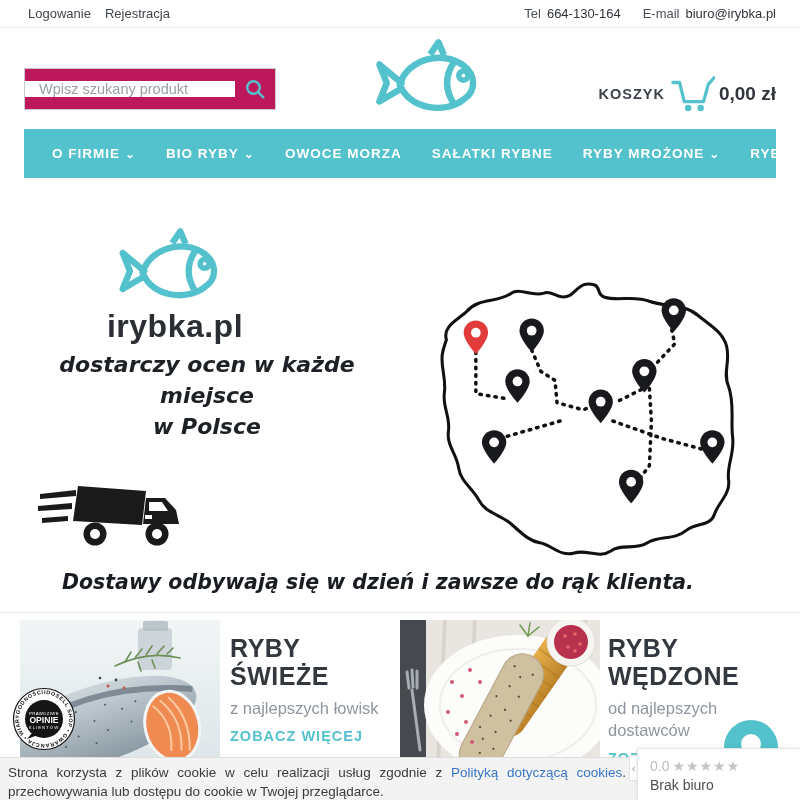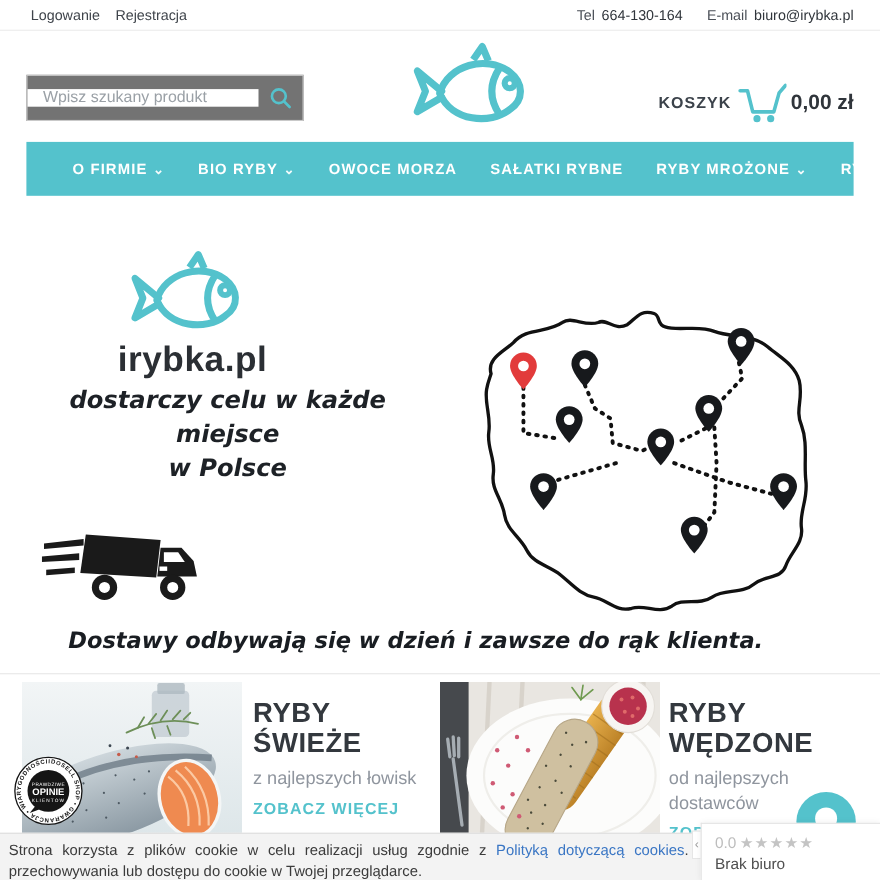--- a/index.html
+++ b/index.html
@@ -13,36 +13,36 @@
             display:flex; align-items:center; font-size:13px; color:#3f444b; }
   .topbar-left { margin-left:28px; display:flex; gap:14px;align-items:center; }
   .topbar-right { margin-left:auto; margin-right:24px; display:flex; gap:22px; align-items:center; }
   .topbar a { color:#3f444b; text-decoration:none; cursor:pointer; }
   .contact-pair { display:flex; gap:6px; }
   .contact-pair .lbl { color:#4a4f57; }
   .contact-pair .val { color:#30353b; }
 
   
   .search-box { position:absolute; left:24px; top:68px; width:252px; height:42px;
-                border:1px solid #c9c9c9; background:#737373; display:flex; align-items:center; }
+                border:1px solid #c9c9c9; background:#be185d; display:flex; align-items:center; }
   .search-box input { flex:1; border:none; outline:none; padding:0 8px 0 14px;
                       font-size:14.5px; color:#333; font-family:"Liberation Sans",sans-serif; }
   .search-box input::placeholder { color:#9aa0a6; }
   .search-btn { width:40px; height:40px; background:transparent; border:none; cursor:pointer;
                 display:flex; align-items:center; justify-content:center; }
 
   .logo-header { position:absolute; left:372px; top:36px; width:120px; height:94px; }
 
   .cart { position:absolute; right:24px; top:74px; display:flex; align-items:center; gap:4px; cursor:pointer; }
   .cart-label { font-size:14.5px; font-weight:bold; letter-spacing:1px; color:#3c434b; }
   .cart-total { font-size:19px; font-weight:bold; color:#30353b; }
 
   
   .nav { position:absolute; left:24px; top:129px; width:752px; height:49px;
-         background:#54c2cc; display:flex; align-items:center; gap:30px; padding:0 14px 0 42px; }
+         background:#54c2cc; display:flex; align-items:center; gap:30px; padding:0 14px 0 28px; }
   .nav-item { color:#fff; font-size:13.5px; font-weight:bold; letter-spacing:1px;
               text-decoration:none; cursor:pointer; display:flex; align-items:center; gap:5px;
               white-space:nowrap; }
   .nav-item .chev { font-size:12px; line-height:10px; opacity:.95; }
 
   
   .hero-fish { position:absolute; left:112px; top:226px; width:124px; height:90px; }
   .brand { position:absolute; left:55px; top:308px; width:240px; text-align:center;
            font-size:32px; font-weight:bold; color:#2b2f34; letter-spacing:.5px; }
   .tagline { position:absolute; left:18px; top:349px; width:378px; text-align:center;
@@ -168,21 +168,21 @@
     <path d="M32 50 L8 30 L16 50 L8 70 L32 56" stroke-linecap="round"></path>
     <path d="M30 52 C 38 24, 76 14, 99 31 C 112 41, 114 58, 99 68 C 80 83, 42 80, 30 52 Z"></path>
     <path d="M63 19 L72 6 L78 20"></path>
     <path d="M89 27 C 79 42, 79 58, 89 73"></path>
     <circle cx="99" cy="42" r="5" stroke-width="6"></circle>
   </svg>
 
   <div class="brand">irybka.pl</div>
 
   <div class="tagline">
-    <div>dostarczy celu w każde miejsce</div>
+    <div>dostarczy ocen w każde miejsce</div>
     <div>w Polsce</div>
   </div>
 
   <svg class="truck" viewBox="0 0 150 75">
     <g fill="#1a1a1a">
       <path d="M2 17 L38 13 L38 19 L2 22 Z"></path>
       <path d="M0 29 L34 26 L34 32 L0 34 Z"></path>
       <path d="M4 41 L30 39 L30 44 L4 46 Z"></path>
       <path d="M40 9 L108 14 L104 48 L35 44 Z"></path>
       <path d="M108 21 L127 21 L138 33 L141 47 L105 47 Z"></path>

